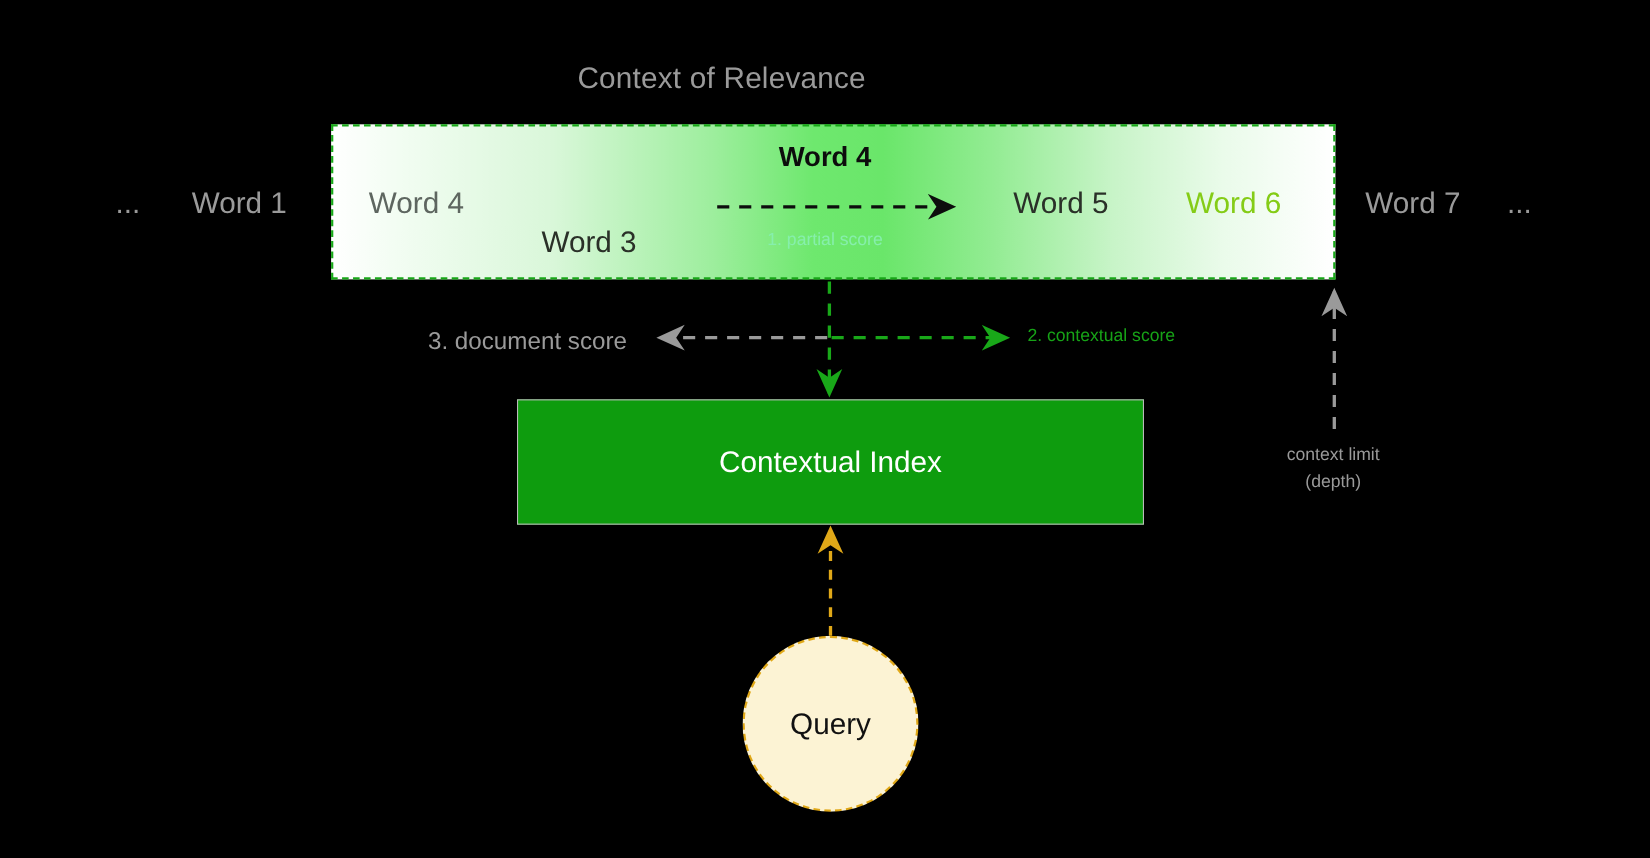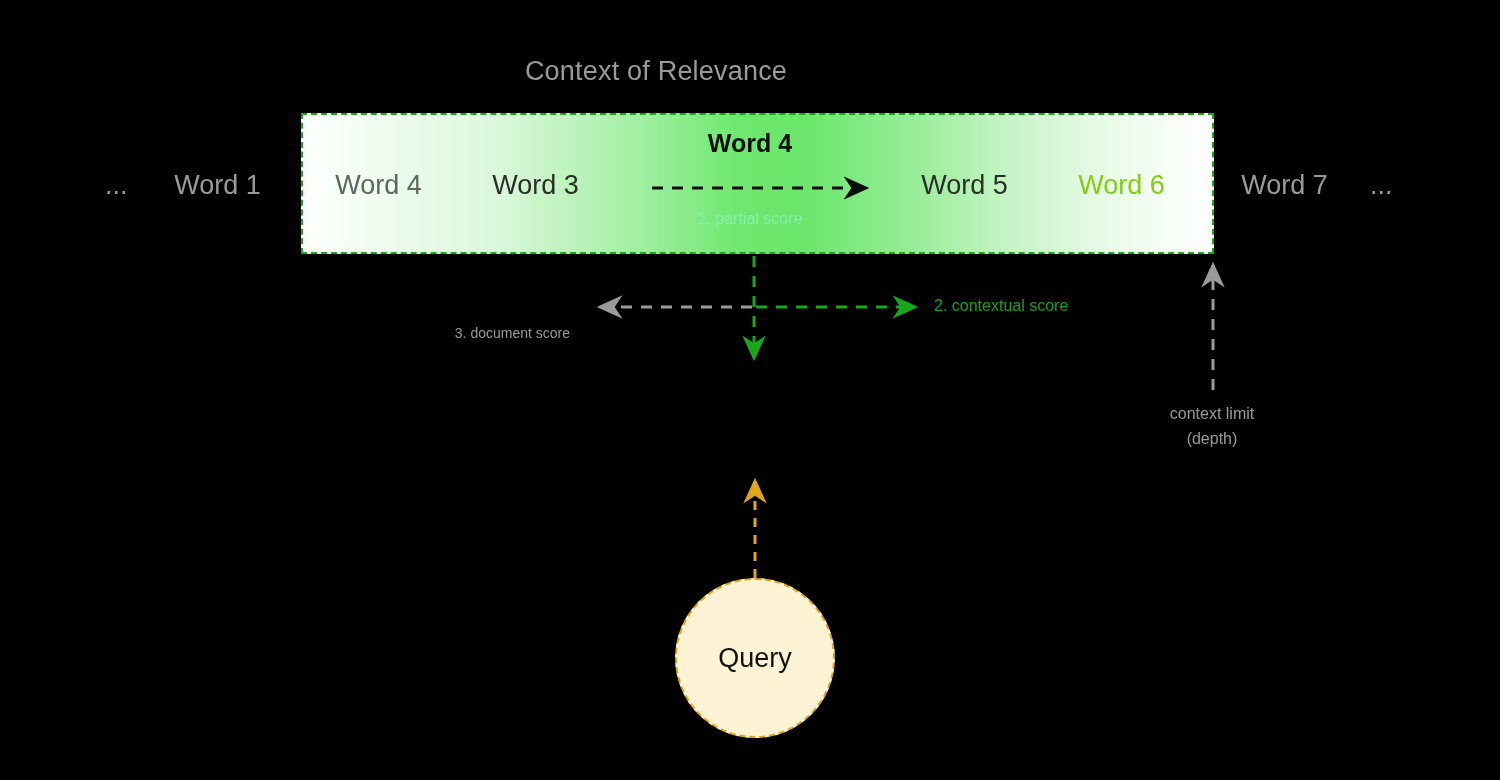--- a/index.html
+++ b/index.html
@@ -105,24 +105,23 @@
     pointer-events: none;
   }
 
   
   #document-score-label {
     position: absolute;
     left: 330px;
     top: 297px;
     width: 240px;
     text-align: right;
-    font-size: 14px;
-    color: #9a9a9a;
-    white-space: nowrap;
-    margin-top: 28px;
+    font-size: 22px;
+    color: #9a9a9a;
+    white-space: nowrap;
   }
   #contextual-score-label {
     position: absolute;
     left: 934px;
     top: 297px;
     font-size: 16px;
     color: #17a317;
     white-space: nowrap;
   }
 
@@ -186,34 +185,37 @@
 
   <div id="diagram-title">Context of Relevance</div>
 
   <div id="context-band"></div>
 
   <div class="ellipsis" id="ellipsis-left" style="left:105px;">...</div>
 
   <div id="word-slots">
       <div class="word" style="left: 165px; width: 105px; color: rgb(154, 154, 154);">Word 1</div>
       <div class="word" style="left: 326px; width: 105px; color: rgb(94, 102, 96);">Word 4</div>
-      <div class="word" style="left: 483px; width: 105px; color: rgb(42, 48, 40);">Word 3</div>
+      <div class="word" style="left: 483px; width: 105px; color: rgb(42, 48, 40); margin-top: 35px;">Word 3</div>
       <div class="word" style="left: 912px; width: 105px; color: rgb(42, 48, 40);">Word 5</div>
       <div class="word" style="left: 1069px; width: 105px; color: #84cc16;">Word 6</div>
       <div class="word" style="left: 1232px; width: 105px; color: rgb(154, 154, 154);">Word 7</div>
     </div>
 
   <div class="ellipsis" id="ellipsis-right" style="left:1370px;">...</div>
 
   <div id="word4-label">Word 4</div>
   <div id="partial-score-label">1. partial score</div>
 
   <div id="document-score-label">3. document score</div>
   <div id="contextual-score-label">2. contextual score</div>
 
+  <div id="contextual-index-box">
+    <span id="contextual-index-label">Contextual Index</span>
+  </div>
 
   <div id="context-limit-note">
     <div>context limit</div>
     <div>(depth)</div>
   </div>
 
   <div id="query-node">
     <span id="query-label">Query</span>
   </div>
 

